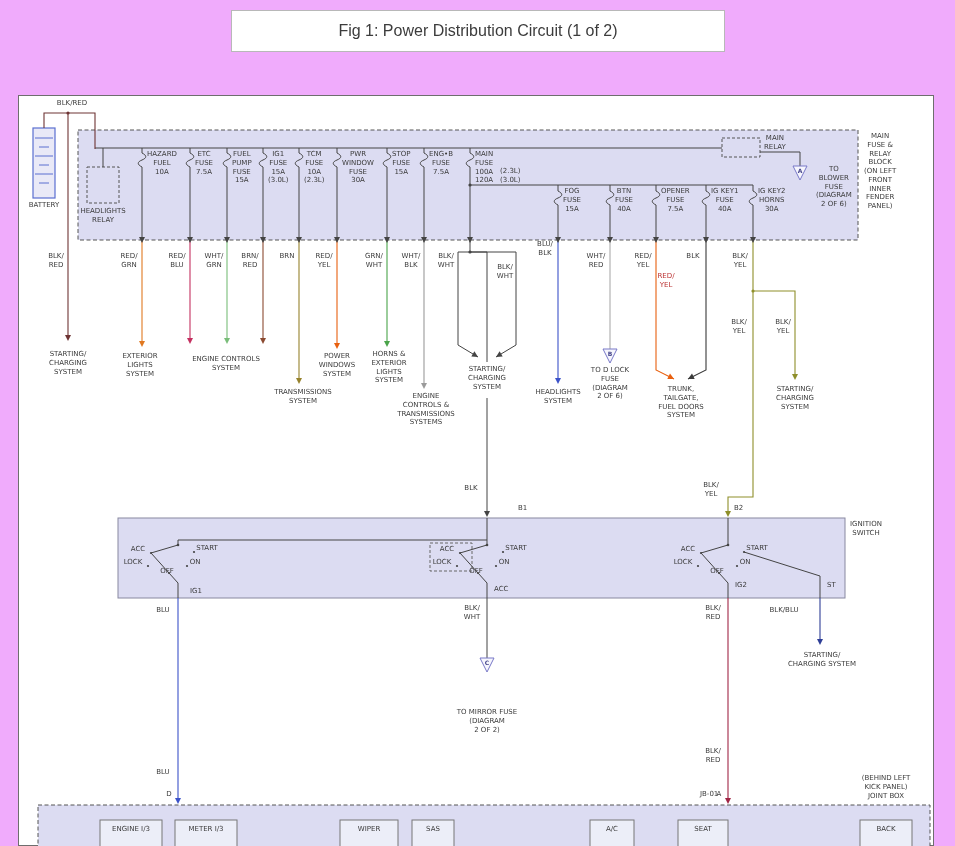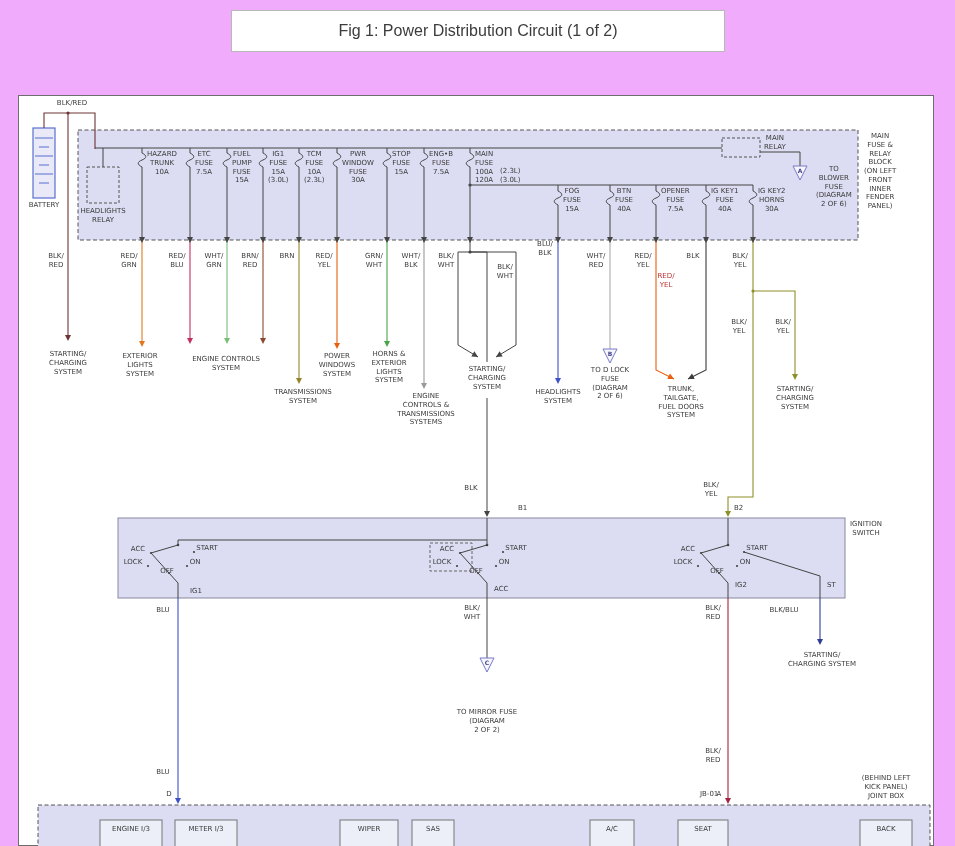--- a/index.html
+++ b/index.html
@@ -148,21 +148,21 @@
       <polygon points="480,658 494,658 487,672"></polygon>
     </g>
   </svg>
 
   <div class="lb" style="left:72px;top:99px">BLK/RED</div>
   <div class="lb" style="left:44px;top:201px">BATTERY</div>
   <div class="lb" style="left:103px;top:207px">HEADLIGHTS
 RELAY</div>
 
   <div class="lla" style="left:147px;top:150px">HAZARD
-TRUNK
+FUEL
 10A</div>
   <div class="lla" style="left:195px;top:150px">ETC
 FUSE
 7.5A</div>
   <div class="lla" style="left:232px;top:150px">FUEL
 PUMP
 FUSE
 15A</div>
   <div class="lla" style="left:268px;top:150px">IG1
 FUSE

